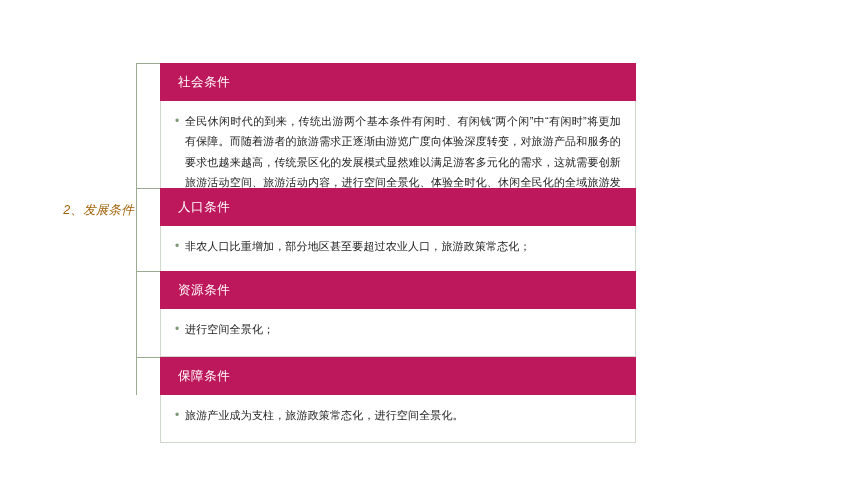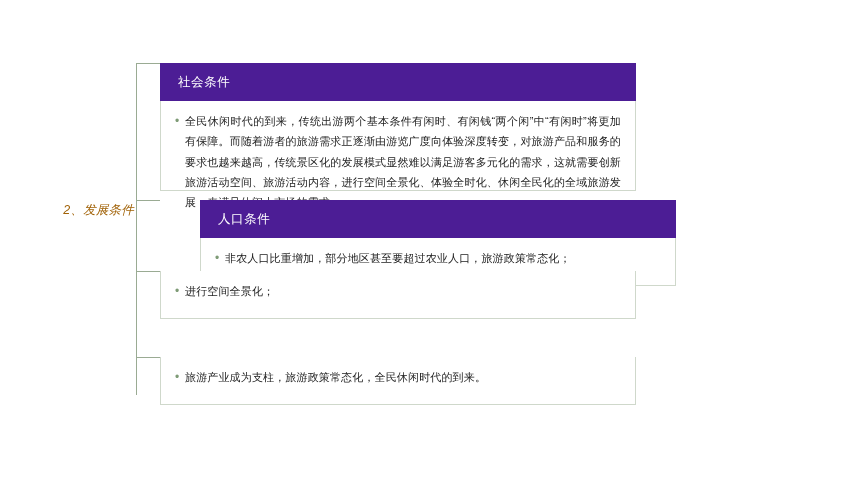--- a/index.html
+++ b/index.html
@@ -47,21 +47,21 @@
     position: absolute;
     left: 0;
     top: 0;
     width: 24px;
     height: 1px;
     background: #9aab93;
   }
   .header {
     margin-left: 24px;
     height: 38px;
-    background: #4c1d95;
+    background: #be185d;
     color: #ffffff;
     display: flex;
     align-items: center;
     padding-left: 18px;
     font-size: 12.5px;
     letter-spacing: 0.6px;
     box-sizing: border-box;
   }
   .body {
     margin-left: 24px;
@@ -87,21 +87,21 @@
     line-height: 1.75;
     text-align: left;
   }
   .bullet-text {
     flex: 1 1 auto;
     text-align: justify;
     letter-spacing: 0.15px;
   }
   
   #g0 { top: 63px; }
-  #g1 { top: 200px; padding-left: 40px; }
+  #g1 { top: 188px; }
   #g2 { top: 271px; }
   #g3 { top: 357px; }
   #g0 .body { height: 90px; }
   #g1 .body { height: 48px; }
   #g2 .body { height: 48px; }
   #g3 .body { height: 48px; }
 </style>
 </head>
 <body>
 
@@ -128,31 +128,33 @@
     <div class="body">
       <div class="bullet-row">
         <span class="bullet-dot">•</span>
         <span class="bullet-text">非农人口比重增加，部分地区甚至要超过农业人口，旅游政策常态化；</span>
       </div>
     </div>
   </div>
 
   <div class="group" id="g2">
     <div class="elbow"></div>
+    <div class="header">资源条件</div>
     <div class="body">
       <div class="bullet-row">
         <span class="bullet-dot">•</span>
         <span class="bullet-text">进行空间全景化；</span>
       </div>
     </div>
   </div>
 
   <div class="group" id="g3">
     <div class="elbow"></div>
+    <div class="header">保障条件</div>
     <div class="body">
       <div class="bullet-row">
         <span class="bullet-dot">•</span>
-        <span class="bullet-text">旅游产业成为支柱，旅游政策常态化，全民休闲时代的到来。</span>
+        <span class="bullet-text">旅游产业成为支柱，旅游政策常态化，进行空间全景化。</span>
       </div>
     </div>
   </div>
 
 </div>
 
 </body></html>

